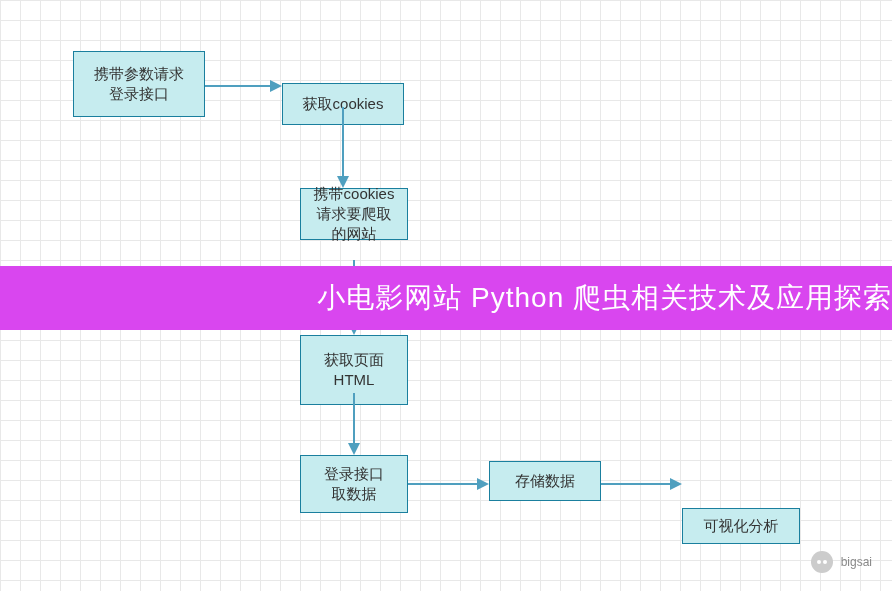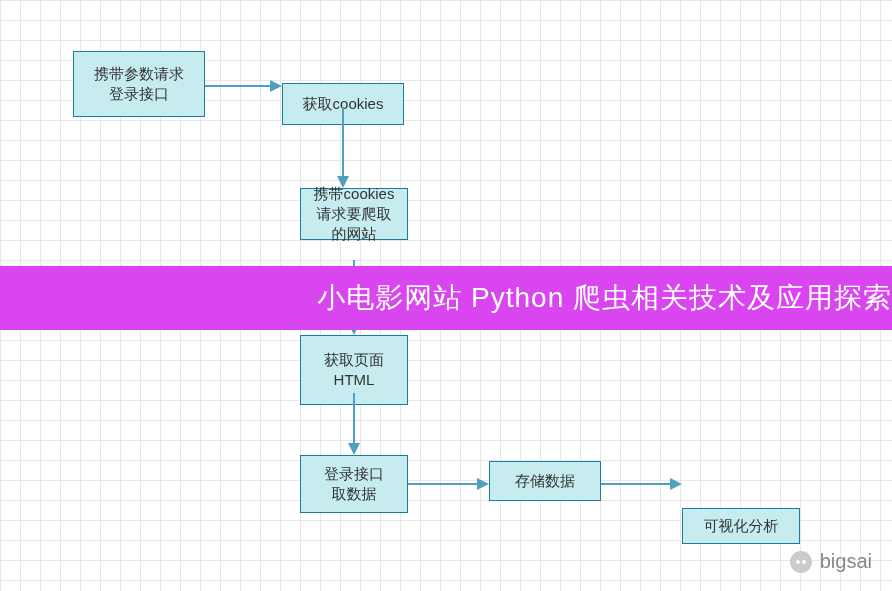--- a/index.html
+++ b/index.html
@@ -58,21 +58,21 @@
   padding: 13px 0;
   letter-spacing: 1px;
 }
 .watermark {
   position: absolute;
   bottom: 18px;
   right: 20px;
   display: flex;
   align-items: center;
   gap: 8px;
-  font-size: 20px;
+  font-size: 12px;
   color: #888;
 }
 .wm-icon {
   width: 22px; height: 22px;
   border-radius: 50%;
   background: #ccc;
   display: flex;
   align-items: center;
   justify-content: center;
 }

